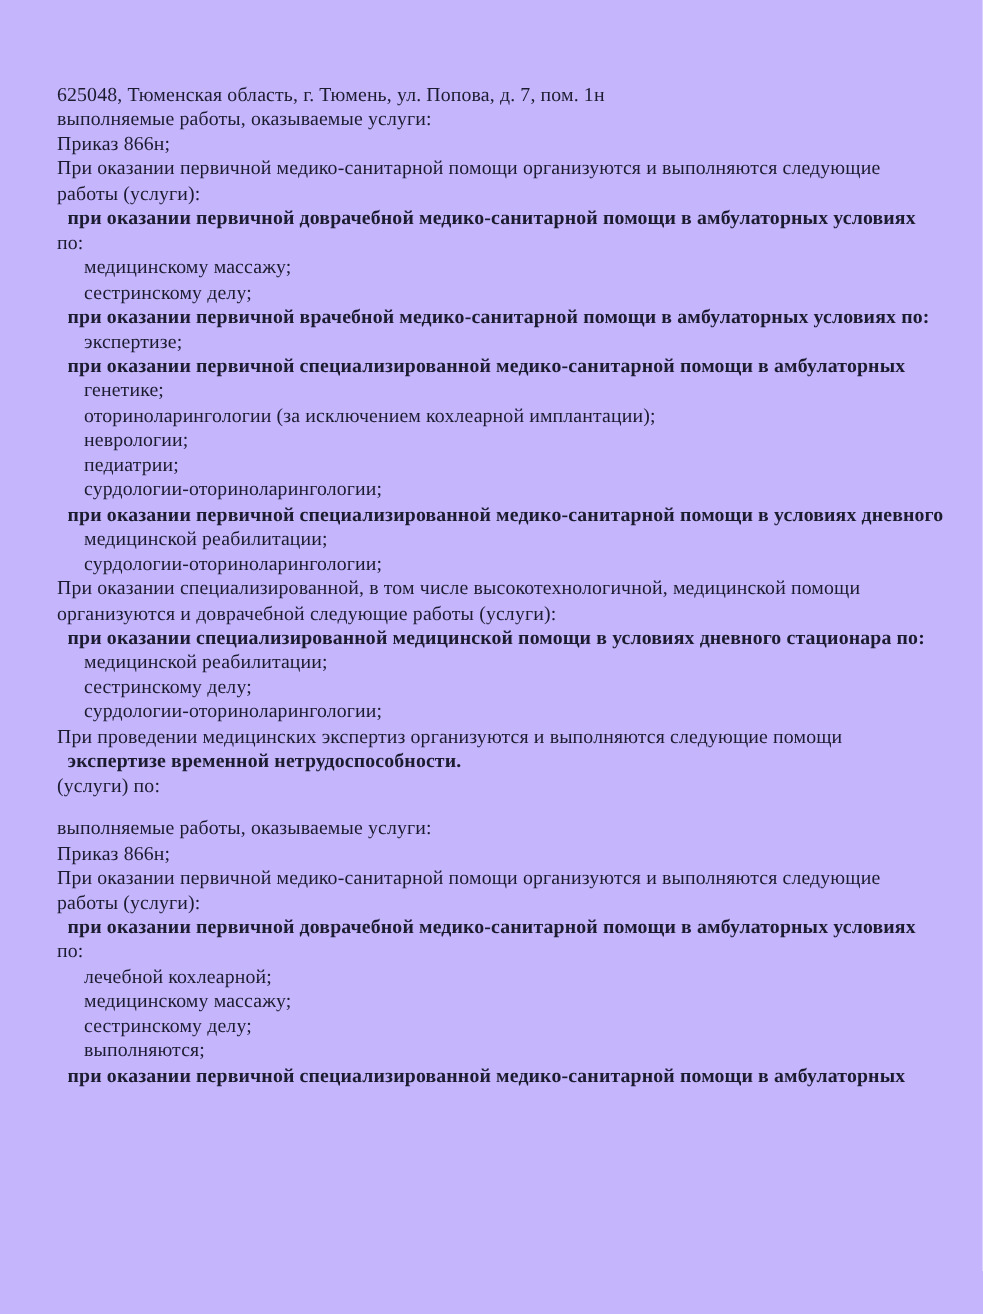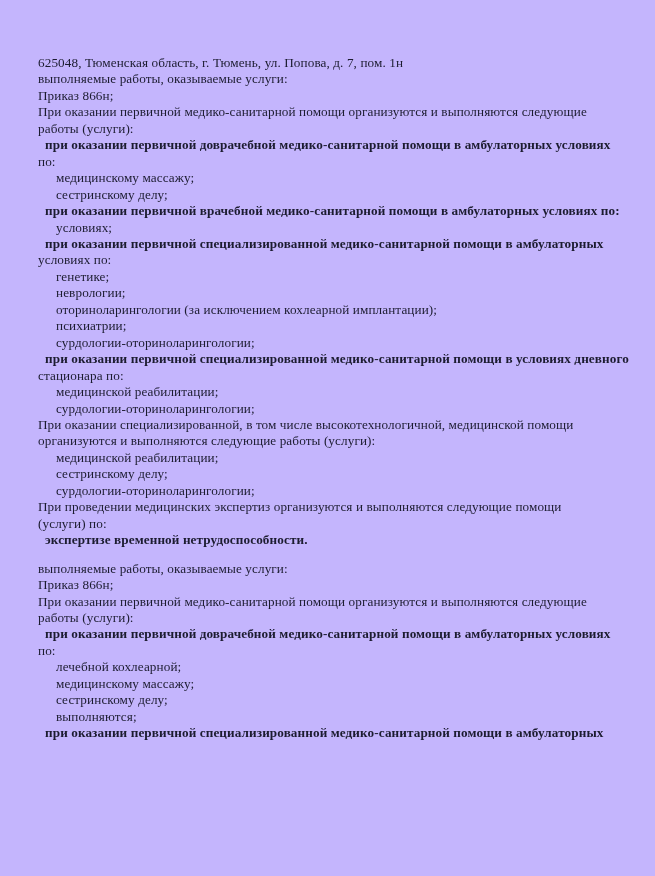--- a/index.html
+++ b/index.html
@@ -43,40 +43,39 @@
         <div class="line indent-0">625048, Тюменская область, г. Тюмень, ул. Попова, д. 7, пом. 1н</div>
         <div class="line indent-0">выполняемые работы, оказываемые услуги:</div>
         <div class="line indent-0">Приказ 866н;</div>
         <div class="line indent-0">При оказании первичной медико-санитарной помощи организуются и выполняются следующие</div>
         <div class="line indent-0">работы (услуги):</div>
         <div class="line indent-1">при оказании первичной доврачебной медико-санитарной помощи в амбулаторных условиях</div>
         <div class="line indent-0">по:</div>
         <div class="line indent-2">медицинскому массажу;</div>
         <div class="line indent-2">сестринскому делу;</div>
         <div class="line indent-1">при оказании первичной врачебной медико-санитарной помощи в амбулаторных условиях по:</div>
-        <div class="line indent-2">условиях;</div>
+        <div class="line indent-2">экспертизе;</div>
         <div class="line indent-1">при оказании первичной специализированной медико-санитарной помощи в амбулаторных</div>
-        <div class="line indent-0">условиях по:</div>
         <div class="line indent-2">генетике;</div>
+        <div class="line indent-2">оториноларингологии (за исключением кохлеарной имплантации);</div>
         <div class="line indent-2">неврологии;</div>
-        <div class="line indent-2">оториноларингологии (за исключением кохлеарной имплантации);</div>
-        <div class="line indent-2">психиатрии;</div>
+        <div class="line indent-2">педиатрии;</div>
         <div class="line indent-2">сурдологии-оториноларингологии;</div>
         <div class="line indent-1">при оказании первичной специализированной медико-санитарной помощи в условиях дневного</div>
-        <div class="line indent-0">стационара по:</div>
         <div class="line indent-2">медицинской реабилитации;</div>
         <div class="line indent-2">сурдологии-оториноларингологии;</div>
         <div class="line indent-0">При оказании специализированной, в том числе высокотехнологичной, медицинской помощи</div>
-        <div class="line indent-0">организуются и выполняются следующие работы (услуги):</div>
+        <div class="line indent-0">организуются и доврачебной следующие работы (услуги):</div>
+        <div class="line indent-1">при оказании специализированной медицинской помощи в условиях дневного стационара по:</div>
         <div class="line indent-2">медицинской реабилитации;</div>
         <div class="line indent-2">сестринскому делу;</div>
         <div class="line indent-2">сурдологии-оториноларингологии;</div>
         <div class="line indent-0">При проведении медицинских экспертиз организуются и выполняются следующие помощи</div>
+        <div class="line indent-1">экспертизе временной нетрудоспособности.</div>
         <div class="line indent-0">(услуги) по:</div>
-        <div class="line indent-1">экспертизе временной нетрудоспособности.</div>
       </div>
       <div class="doc-block">
         <div class="line indent-0">выполняемые работы, оказываемые услуги:</div>
         <div class="line indent-0">Приказ 866н;</div>
         <div class="line indent-0">При оказании первичной медико-санитарной помощи организуются и выполняются следующие</div>
         <div class="line indent-0">работы (услуги):</div>
         <div class="line indent-1">при оказании первичной доврачебной медико-санитарной помощи в амбулаторных условиях</div>
         <div class="line indent-0">по:</div>
         <div class="line indent-2">лечебной кохлеарной;</div>
         <div class="line indent-2">медицинскому массажу;</div>

